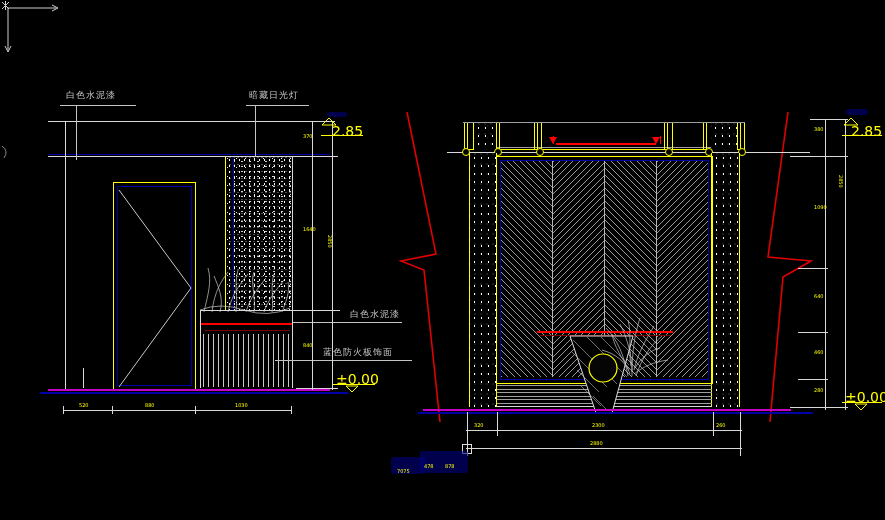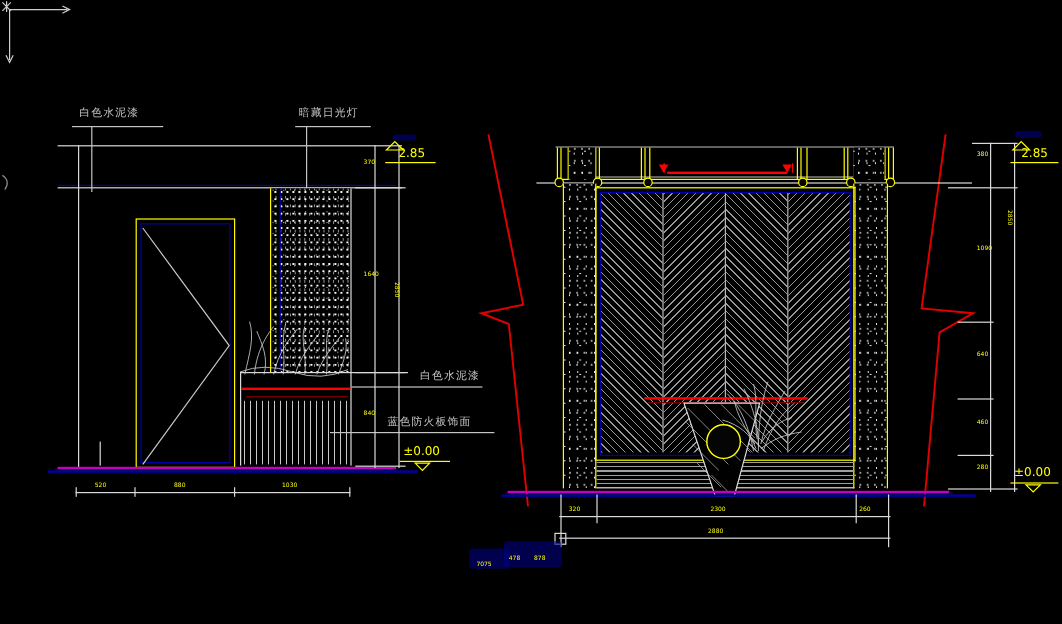--- a/index.html
+++ b/index.html
@@ -3,21 +3,21 @@
 <meta charset="utf-8">
 <style>
   html,body{margin:0;padding:0;background:#000;}
   #canvas{position:relative;width:885px;height:520px;background:#000;overflow:hidden;
           font-family:"DejaVu Sans",sans-serif;}
   i,.bx{position:absolute;display:block;background:#d9d9d9;}
   .bx{background:transparent;}
   svg{position:absolute;overflow:visible;}
   span{position:absolute;white-space:nowrap;line-height:1;}
   .cjk{font-size:9px;color:#c4c4c4;letter-spacing:1px;}
-  .dim{font-size:10px;color:#ffff00;}
+  .dim{font-size:14px;color:#ffff00;}
   .td{font-size:5px;color:#ffff00;}
   .tdv{writing-mode:vertical-rl;}
   .y{background:#ffff00;} .b{background:#0000a8;} .r{background:#ff0000;}
   .dr{background:#7a0000;} .m{background:#c400c4;} .gy{background:#9f9f9f;}
   .speck{background-color:#000;background-image:
     radial-gradient(#fff .6px,transparent .7px),
     radial-gradient(#cfcfcf .5px,transparent .6px),
     radial-gradient(#9a9a9a .5px,transparent .6px),
     radial-gradient(#e8e8e8 .45px,transparent .55px);
     background-size:7px 8px,10px 6px,6px 10px,13px 12px;

